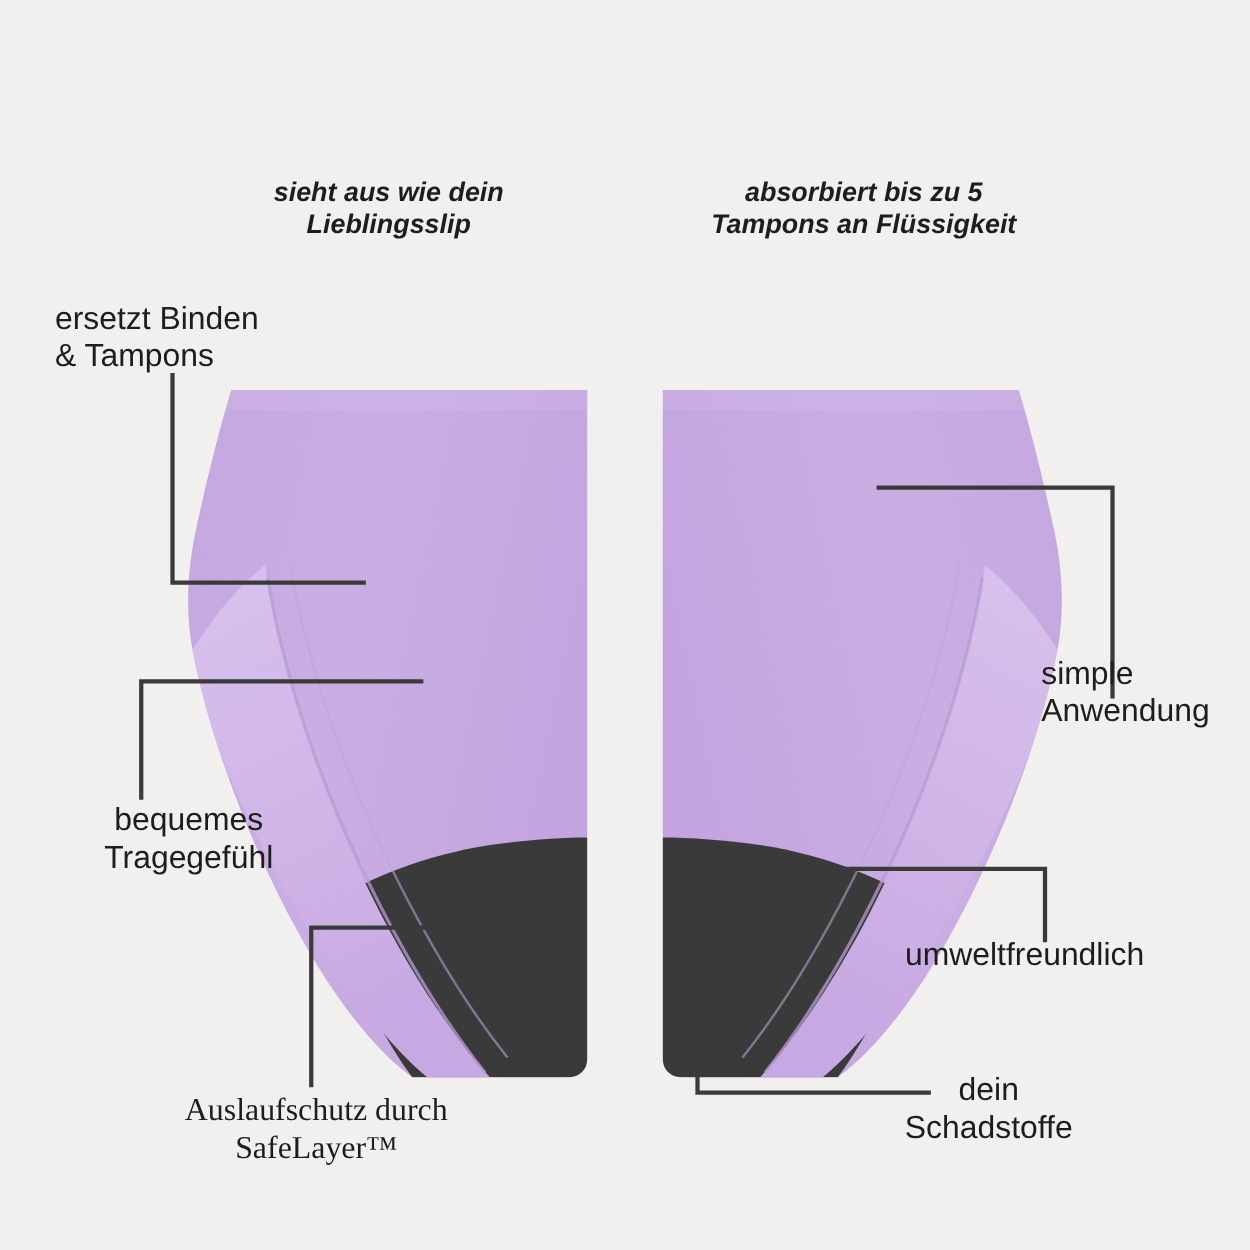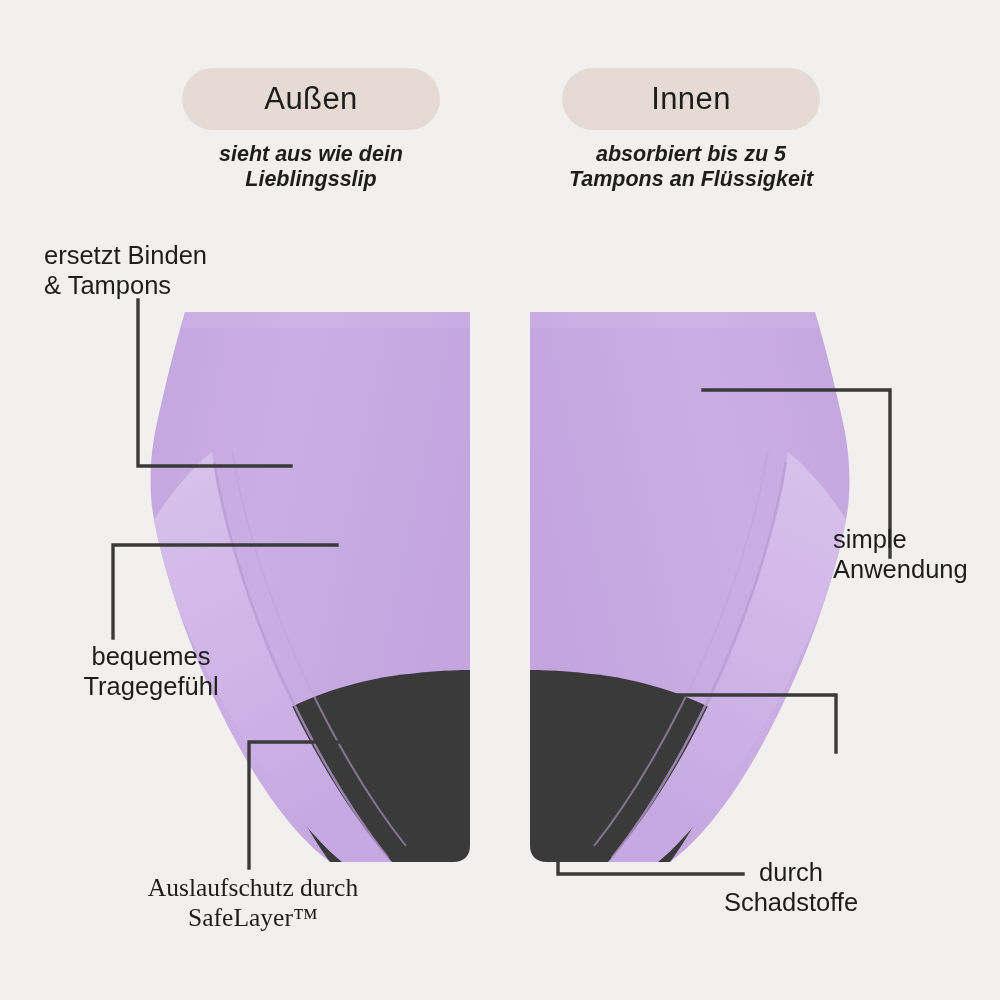--- a/index.html
+++ b/index.html
@@ -72,26 +72,24 @@
   #lbl-auslauf     { left: 108px; top: 873px; width: 290px; text-align: center; font-family: Liberation Serif, serif; }
   #lbl-simple      { left: 833px; top: 524px; width: 160px; text-align: left; }
   #lbl-umwelt      { left: 724px; top: 749px; width: 250px; text-align: left; }
   #lbl-ohne        { left: 701px; top: 857px; width: 180px; text-align: center; }
 </style>
 </head>
 <body>
 
 <div id="stage">
 
-  <div class="badge" id="badge-aussen">Außen</div>
 
   <div class="subtitle" id="sub-aussen">sieht aus wie dein
 Lieblingsslip</div>
 
-  <div class="badge" id="badge-innen">Innen</div>
 
   <div class="subtitle" id="sub-innen">absorbiert bis zu 5
 Tampons an Flüssigkeit</div>
 
   <svg id="art" viewBox="0 0 1000 1000" xmlns="http://www.w3.org/2000/svg">
 
     <defs>
 
       <linearGradient id="gradBodyL" x1="0" y1="0" x2="1" y2="0.35">
         <stop offset="0%" stop-color="#c5a6e0"></stop>
@@ -220,17 +218,18 @@
 
   <div class="callout" id="lbl-bequemes">bequemes
 Tragegefühl</div>
 
   <div class="callout" id="lbl-auslauf">Auslaufschutz durch
 SafeLayer™</div>
 
   <div class="callout" id="lbl-simple">simple
 Anwendung</div>
 
-
-  <div class="callout" id="lbl-ohne">durch
+  <div class="callout" id="lbl-umwelt">umweltfreundlich</div>
+
+  <div class="callout" id="lbl-ohne">dein
 Schadstoffe</div>
 
 </div>
 
 </body></html>

